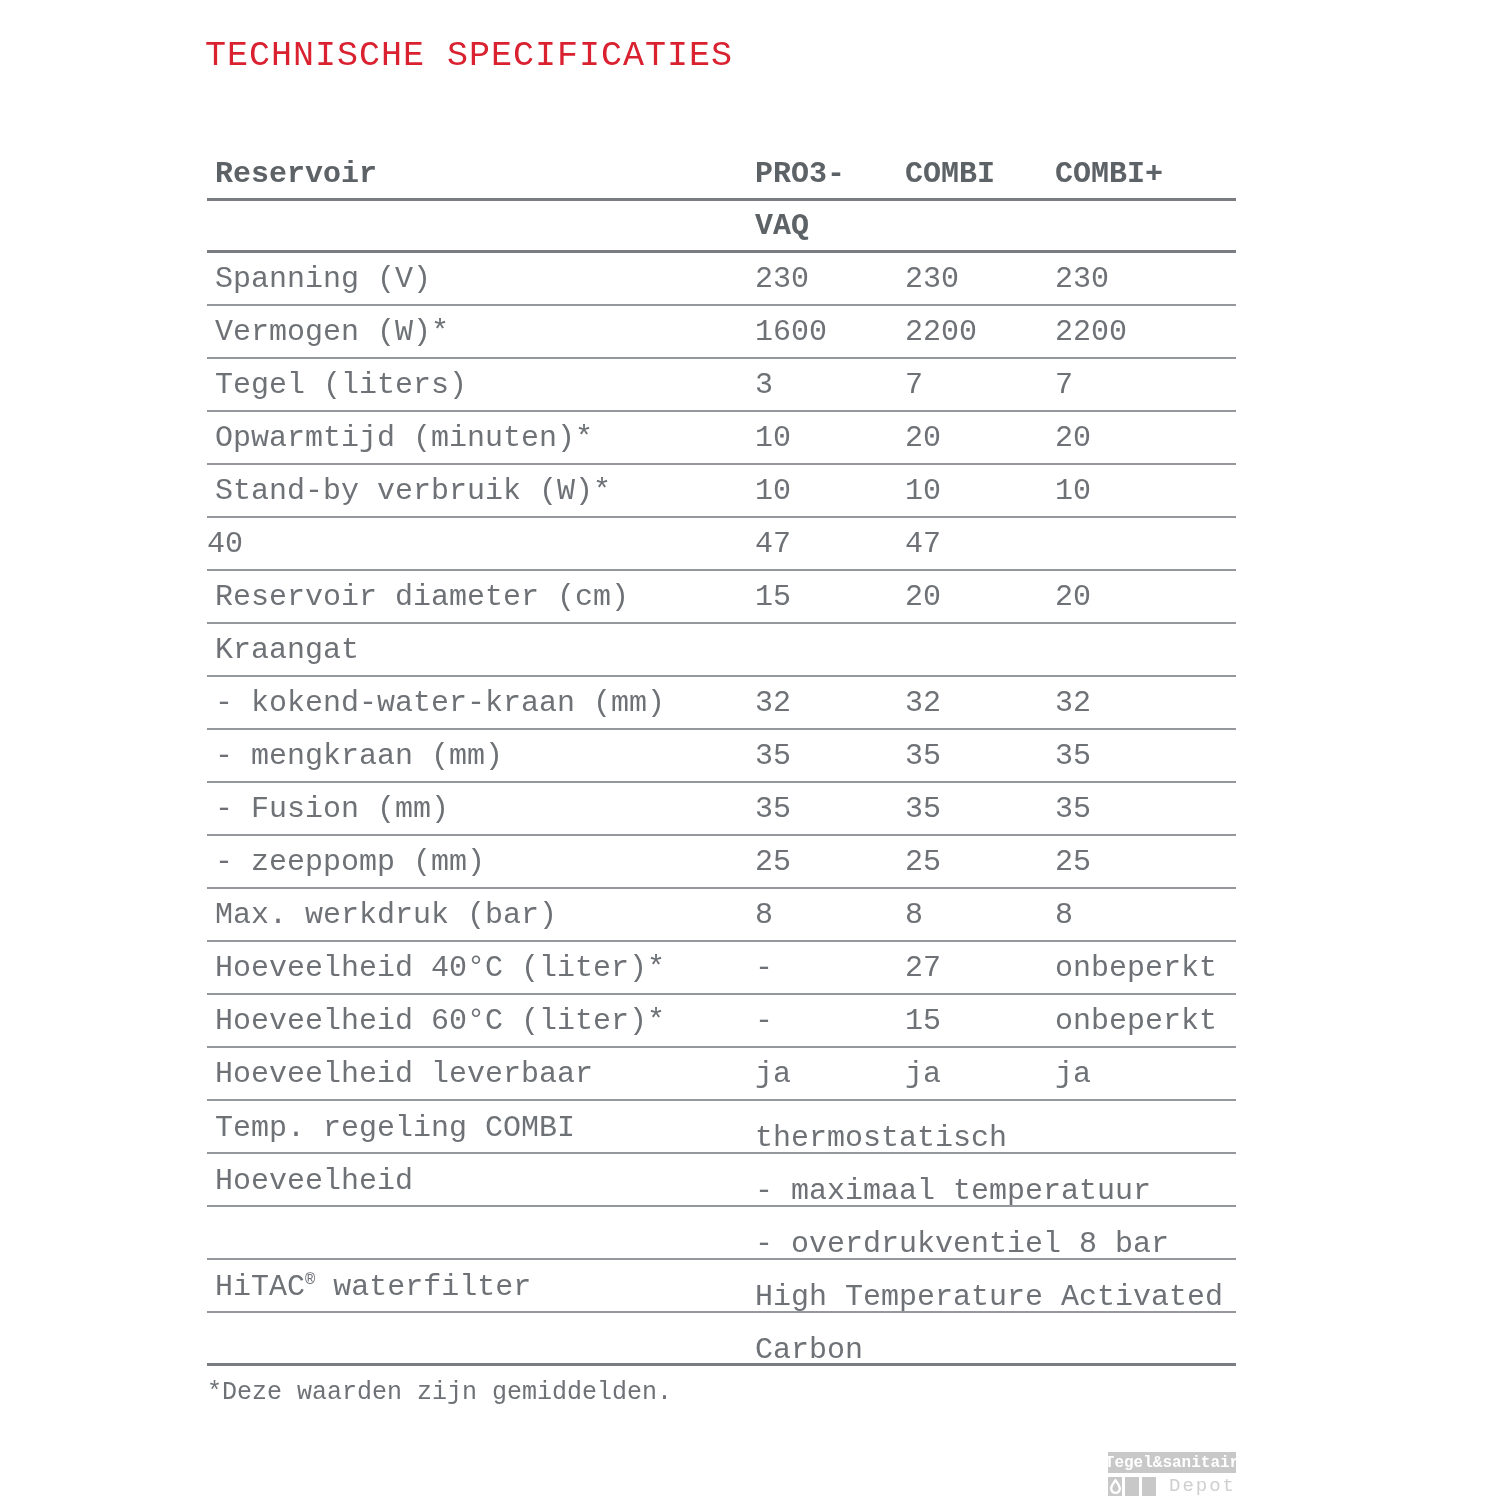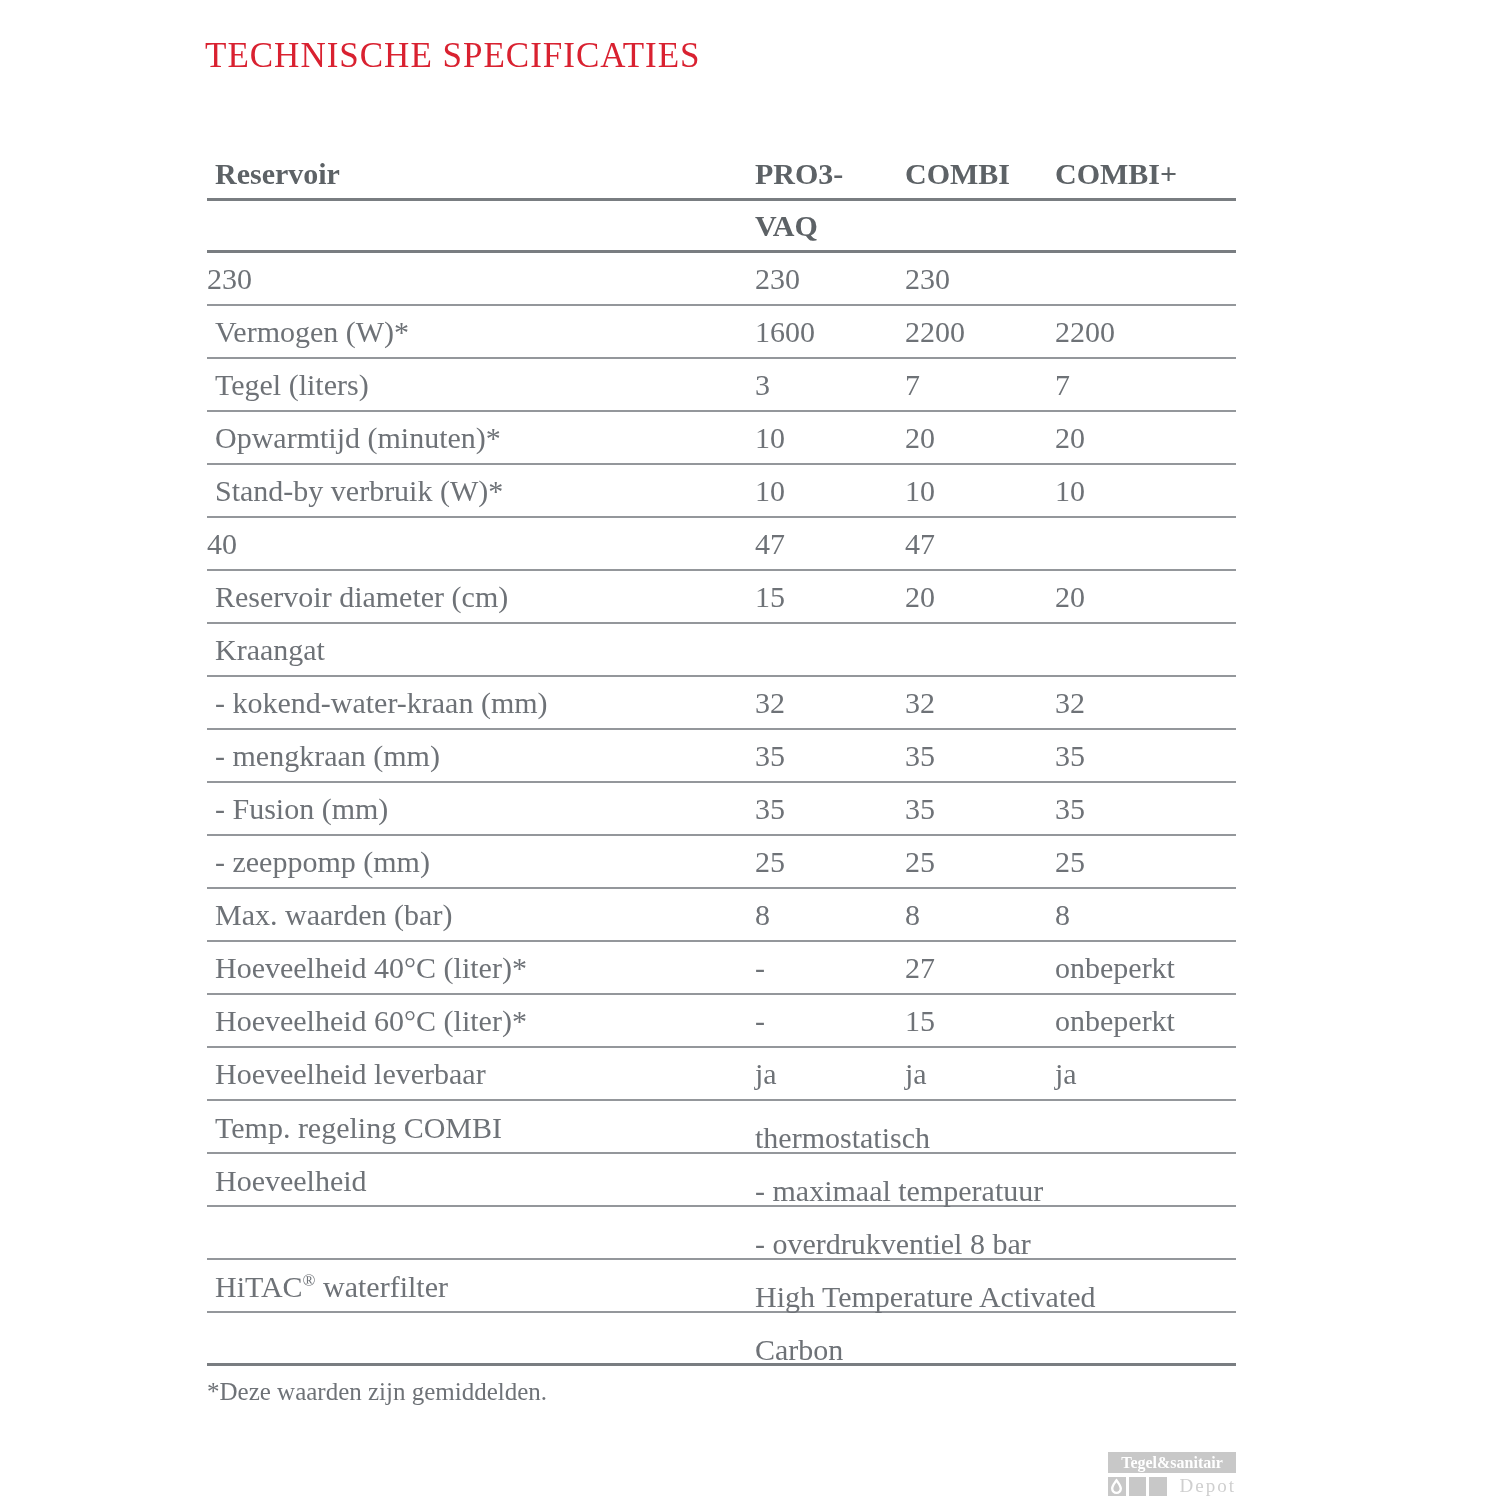--- a/index.html
+++ b/index.html
@@ -10,21 +10,21 @@
     --line-dark:#797d81;
     --wm-gray:#c8c8c8;
     --wm-light:#cfcfcf;
   }
   *{margin:0;padding:0;box-sizing:border-box;}
   html,body{background:#fff;}
   .page{
     position:relative;
     width:1236px;height:1500px;
     background:#ffffff;
-    font-family:Liberation Serif, serif;
+    font-family:Liberation Mono, monospace;
     color:var(--text-gray);
     overflow:hidden;
   }
   .title{
     position:absolute;left:205px;top:36px;
     font-size:35px;letter-spacing:1px;
     color:var(--title-red);
     font-weight:400;
   }
   .spec-table{
@@ -100,20 +100,21 @@
       <div class="cell-val">COMBI+</div>
     </div>
     <div class="grid-row hdr-row2">
       <div class="cell-label"></div>
       <div class="cell-val">VAQ</div>
       <div class="cell-val"></div>
       <div class="cell-val"></div>
     </div>
     <div>
     <div class="grid-row row">
+      <div class="cell-label">Spanning (V)</div>
       <div class="cell-val">230</div>
       <div class="cell-val">230</div>
       <div class="cell-val">230</div>
 
     </div>
 
     <div class="grid-row row">
       <div class="cell-label">Vermogen (W)*</div>
       <div class="cell-val">1600</div>
       <div class="cell-val">2200</div>
@@ -194,21 +195,21 @@
 
     <div class="grid-row row">
       <div class="cell-label">- zeeppomp (mm)</div>
       <div class="cell-val">25</div>
       <div class="cell-val">25</div>
       <div class="cell-val">25</div>
 
     </div>
 
     <div class="grid-row row">
-      <div class="cell-label">Max. waarden (bar)</div>
+      <div class="cell-label">Max. werkdruk (bar)</div>
       <div class="cell-val">8</div>
       <div class="cell-val">8</div>
       <div class="cell-val">8</div>
 
     </div>
 
     <div class="grid-row row">
       <div class="cell-label">Hoeveelheid 40°C (liter)*</div>
       <div class="cell-val">-</div>
       <div class="cell-val">27</div>

